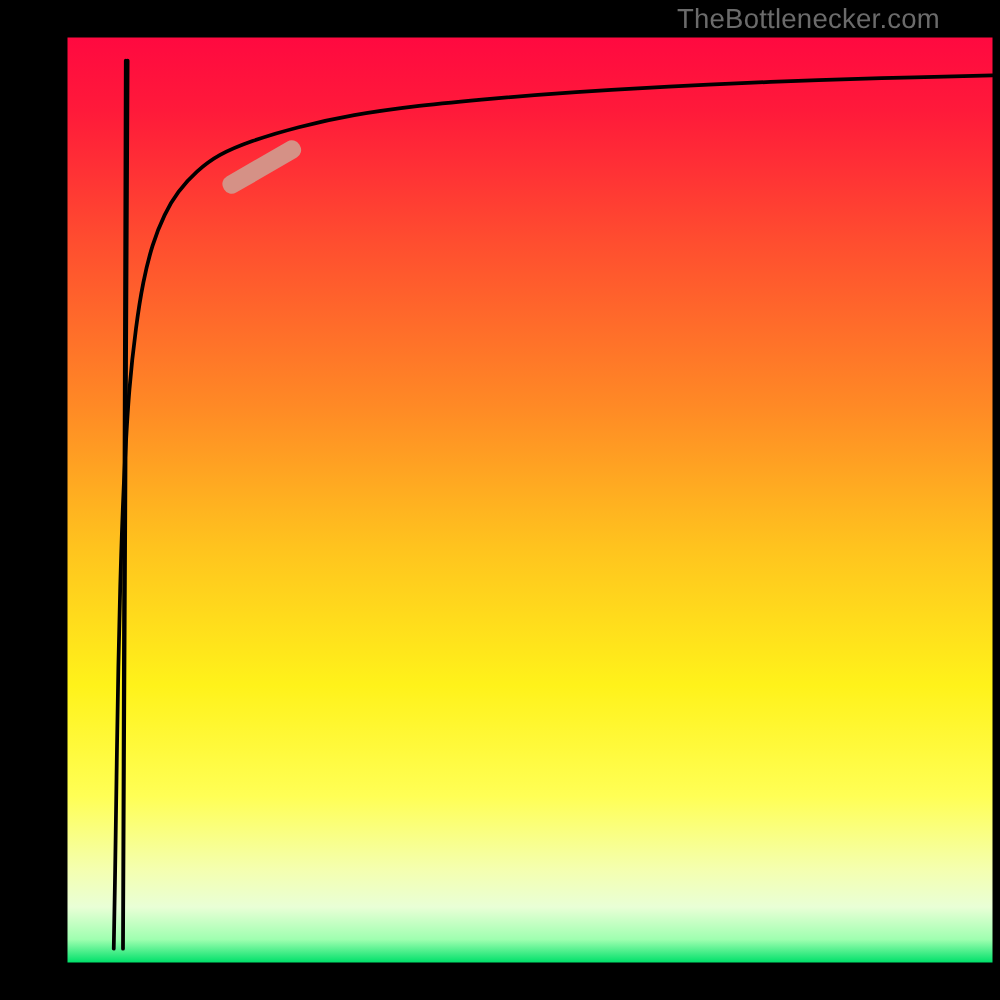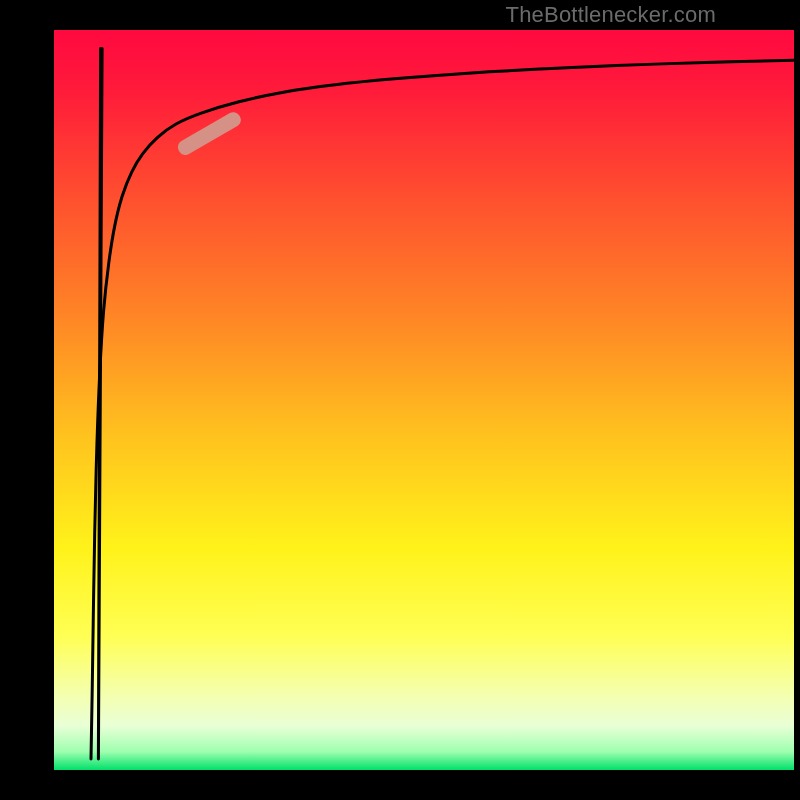--- a/index.html
+++ b/index.html
@@ -7,20 +7,21 @@
     padding: 0;
     width: 800px;
     height: 800px;
     background: #000;
     overflow: hidden;
   }
   .stage {
     position: relative;
     width: 724px;
     height: 800px;
+    padding-left: 36px;
   }
   .watermark {
     position: absolute;
     top: 2px;
     right: 8px;
     font-family: Arial, Helvetica, sans-serif;
     font-size: 22px;
     color: #6b6b6b;
     letter-spacing: 0.2px;
     user-select: none;

